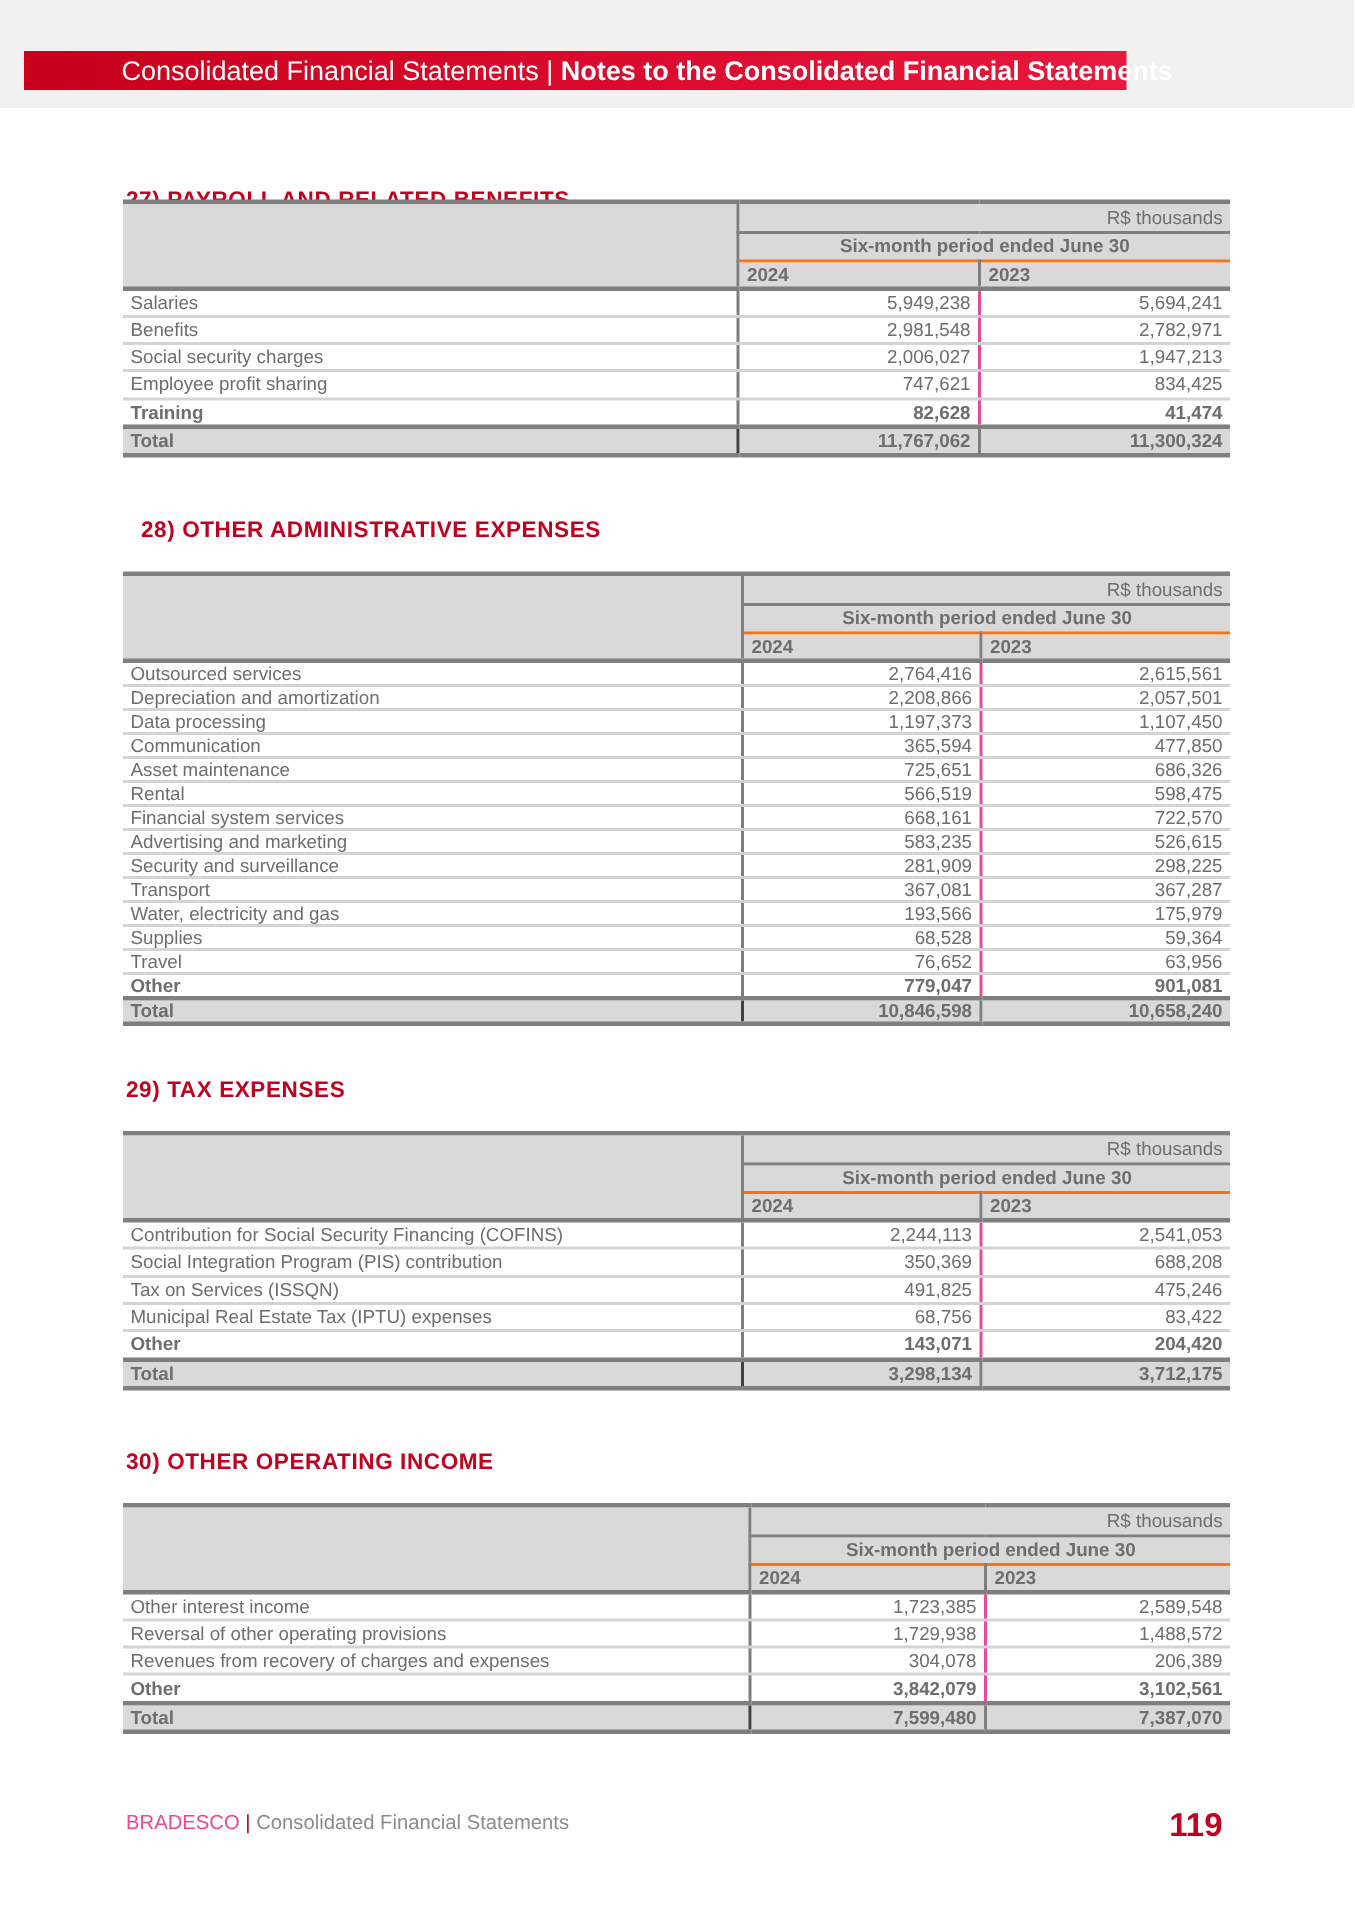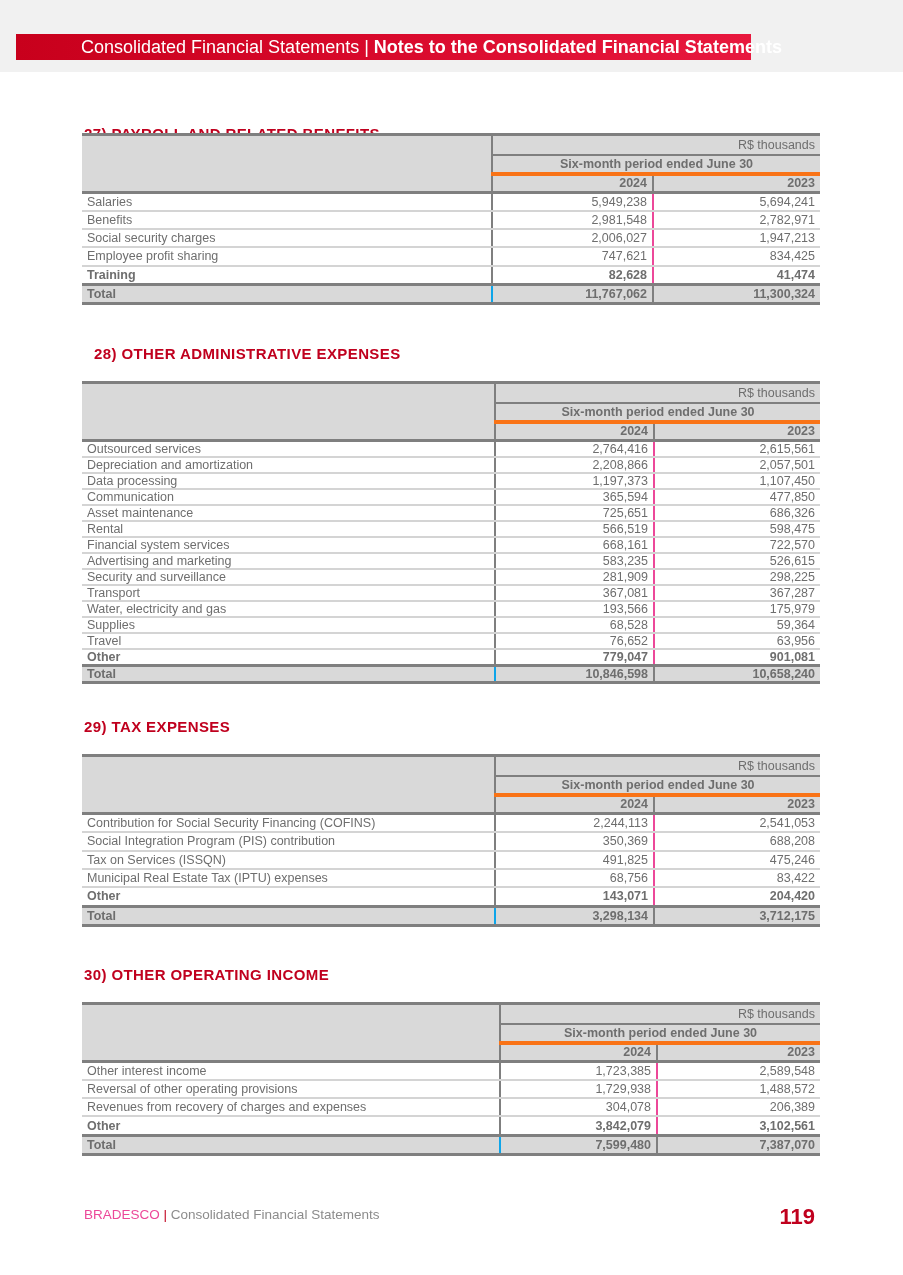--- a/index.html
+++ b/index.html
@@ -22,29 +22,29 @@
 
   table.fin {
     position: absolute; left: 82px; width: 738px; border-collapse: collapse;
     font-family: "Liberation Sans", sans-serif; font-size: 12.5px; color: #6e6e6e;
     table-layout: fixed;
   }
   table.fin td { padding: 0 5px; white-space: nowrap; overflow: hidden; }
   table.fin .hdr-blank { background: #d9d9d9; border-top: 3px solid #7f7f7f; border-bottom: 3px solid #7f7f7f; border-right: 2px solid #7f7f7f; }
   table.fin .unit { background: #d9d9d9; border-top: 3px solid #7f7f7f; text-align: right; font-size: 12.5px; padding-left: 29px; }
   table.fin .period { background: #d9d9d9; border-top: 2px solid #7f7f7f; text-align: center; font-weight: bold; }
-  table.fin .year { background: #d9d9d9; border-top: 4px solid #f97316; border-bottom: 3px solid #7f7f7f; text-align: right; font-weight: bold; }
+  table.fin .year { background: #d9d9d9; border-top: 2px solid #f97316; border-bottom: 3px solid #7f7f7f; text-align: left; font-weight: bold; }
   table.fin .year.first { border-right: 2px solid #7f7f7f; }
   table.fin tr.row td { border-bottom: 2px solid #d4d4d4; }
   table.fin tr.row td.label { border-right: 2px solid #7f7f7f; margin-left: 38px; }
   table.fin tr.row td.v2024 { text-align: right; border-right: 2px solid #ec4899; }
   table.fin tr.row td.v2023 { text-align: right; }
   table.fin tr.row.last td { border-bottom: none; font-weight: bold; }
   table.fin tr.total td { background: #d9d9d9; font-weight: bold; border-top: 3px solid #7f7f7f; border-bottom: 3px solid #7f7f7f; }
-  table.fin tr.total td.label { border-right: 2px solid #0ea5e9; }
+  table.fin tr.total td.label { border-right: 2px solid #404040; }
   table.fin tr.total td.v2024 { text-align: right; border-right: 2px solid #7f7f7f; }
   table.fin tr.total td.v2023 { text-align: right; }
 
   .footer { position: absolute; left: 84px; top: 1207px; font-family: "Liberation Sans", sans-serif; font-size: 13.5px; color: #8c8c8c; white-space: nowrap; }
   .footer .brand { color: #ec4899; font-weight: normal; }
   .footer .sep { color: #c0001e; }
   .page-num { position: absolute; left: 760px; width: 55px; top: 1204px; text-align: right; font-family: "Liberation Sans", sans-serif; font-size: 22px; font-weight: bold; color: #c0001e; }
 </style>
 </head>
 <body>

